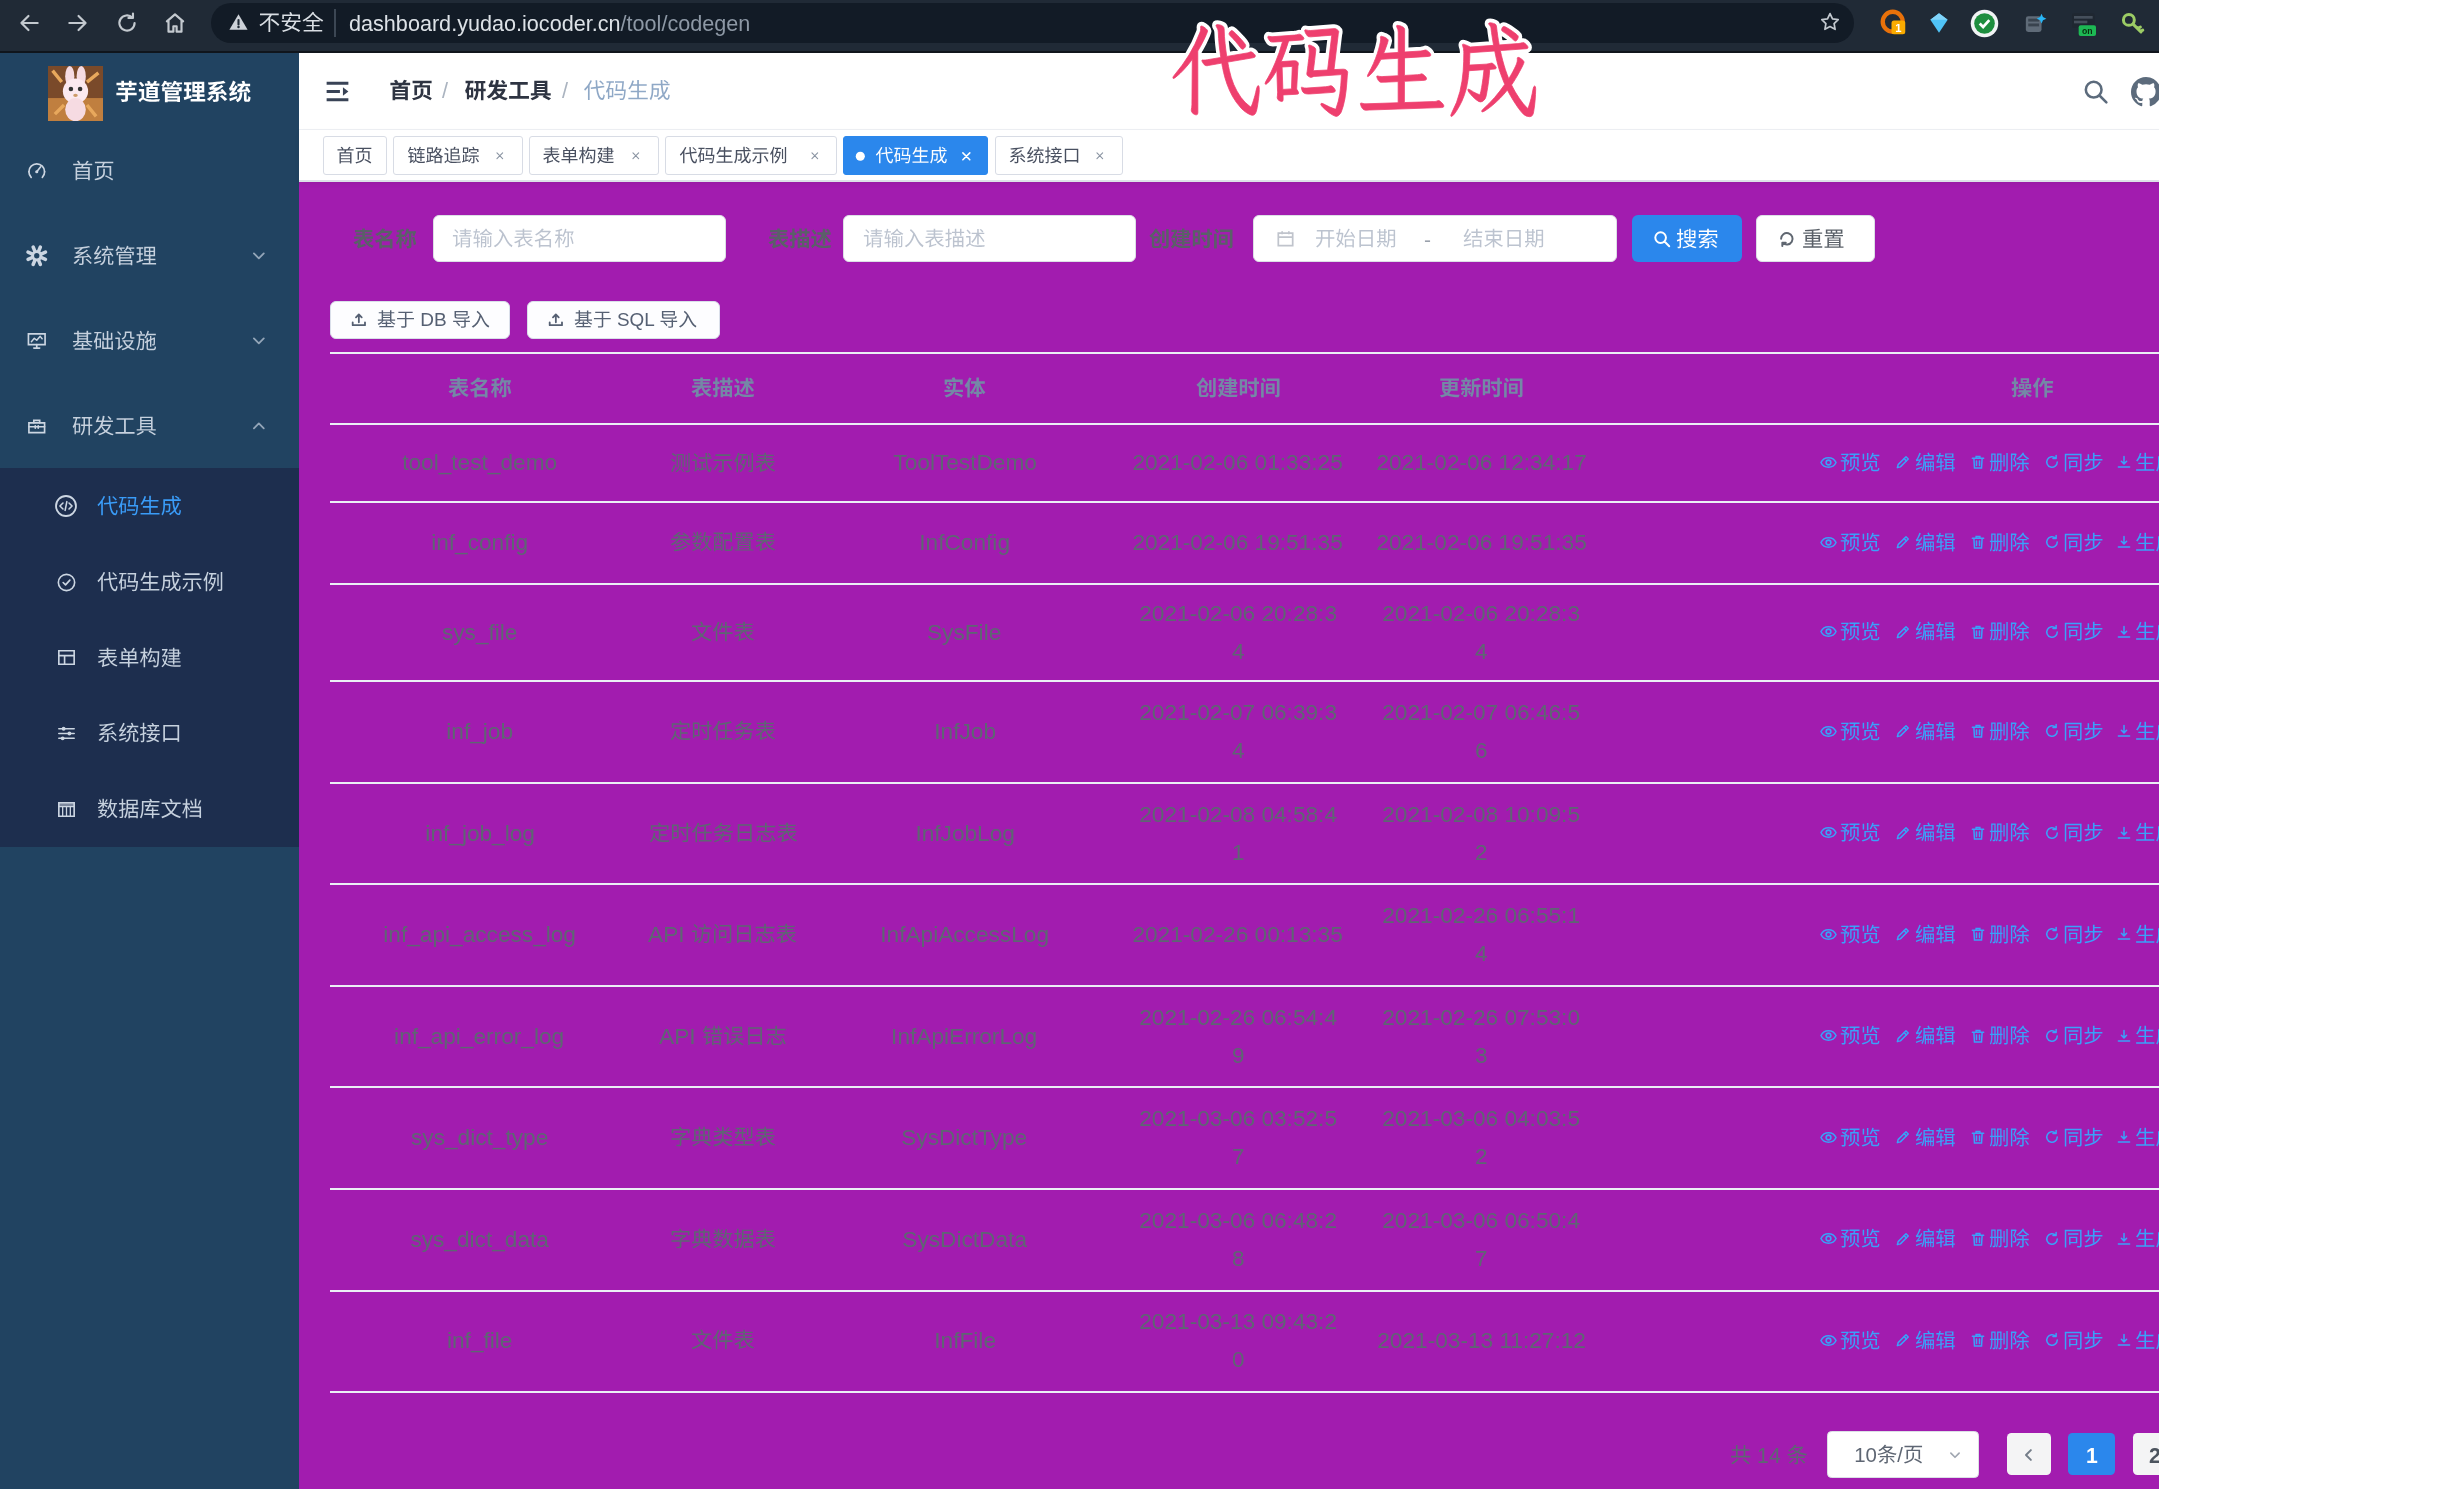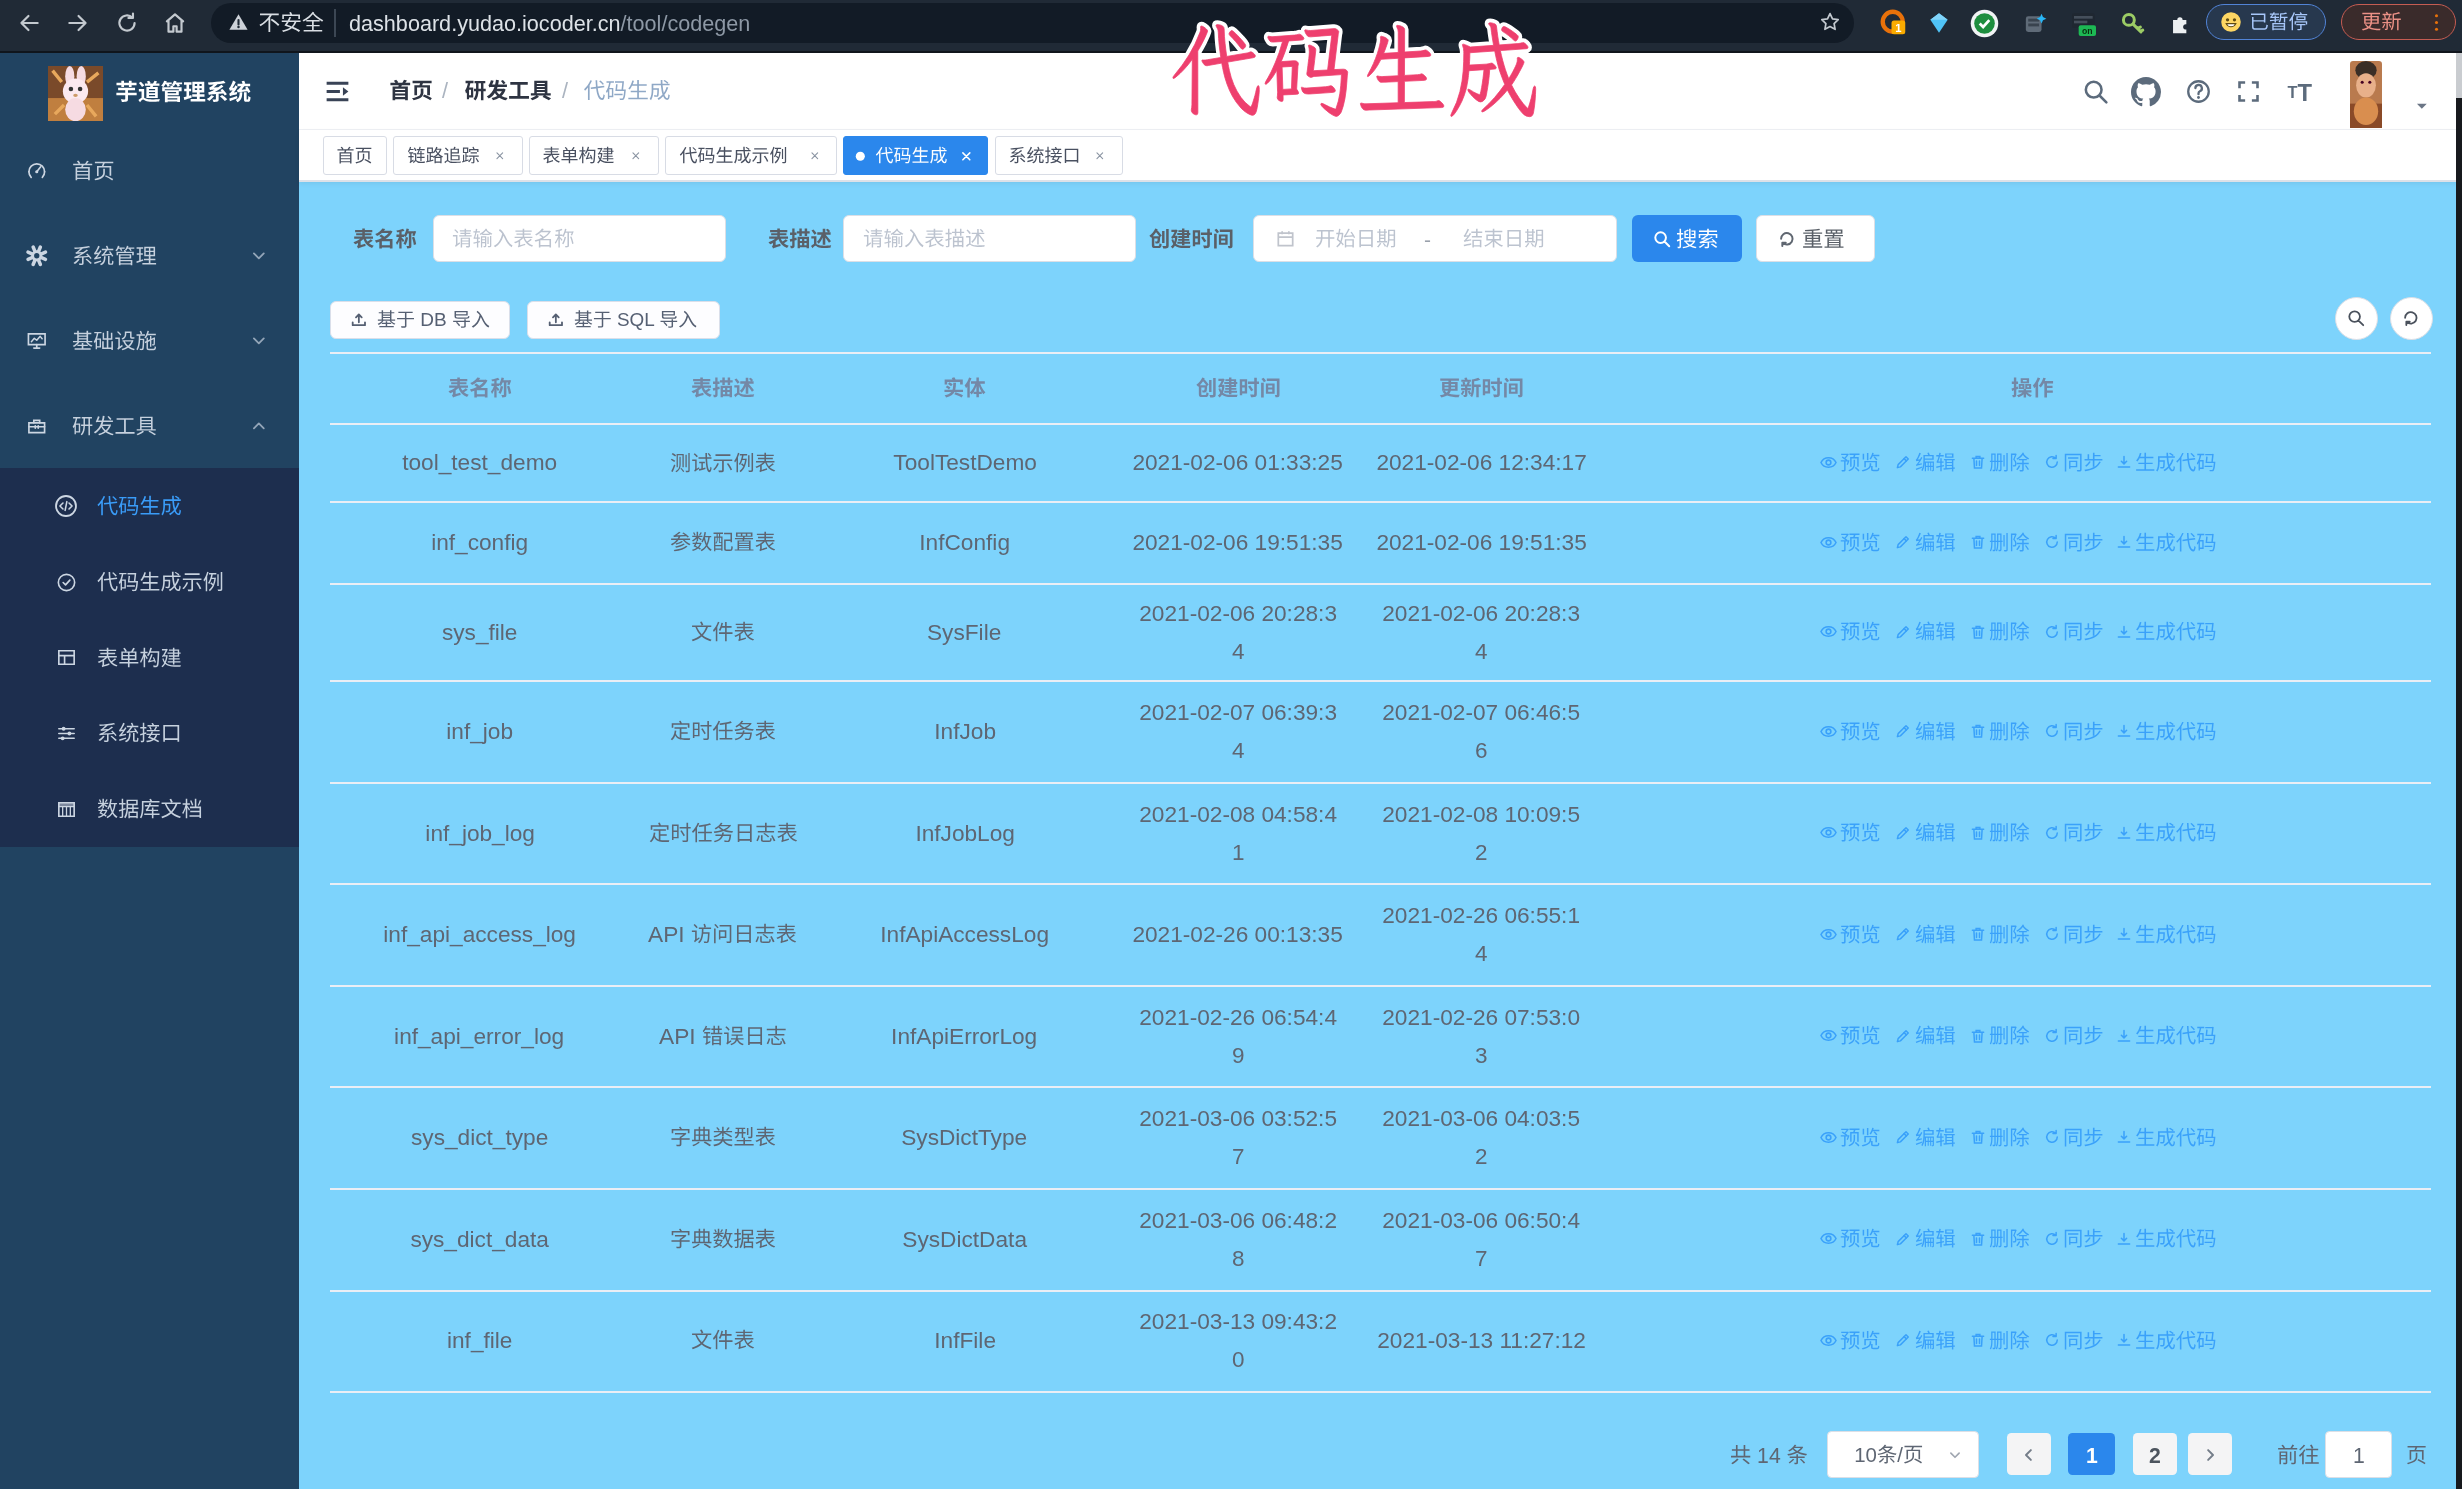--- a/index.html
+++ b/index.html
@@ -1,12 +1,12 @@
 <!DOCTYPE html>
-<html style="font-size:12px"><head><meta charset="utf-8"><style>html,body{margin:0;padding:0}#s{position:relative;width:2462px;height:1490px;background:#7dd3fc;overflow:hidden;font-family:"Liberation Sans",sans-serif}.t{position:absolute}.b{position:absolute;box-sizing:border-box}</style></head><body>
+<html style="font-size:12px"><head><meta charset="utf-8"><style>html,body{margin:0;padding:0}#s{position:relative;width:2159px;height:1490px;background:#a21caf;overflow:hidden;font-family:"Liberation Sans",sans-serif}.t{position:absolute}.b{position:absolute;box-sizing:border-box}</style></head><body>
 <svg width="0" height="0" style="position:absolute">
     <defs>
       <path id="r4e0d" d="M559 478C678 398 828 280 899 203L960 261C885 338 733 450 615 526ZM69 770V693H514C415 522 243 353 44 255C60 238 83 208 95 189C234 262 358 365 459 481V-78H540V584C566 619 589 656 610 693H931V770Z"></path>
       <path id="r5b89" d="M414 823C430 793 447 756 461 725H93V522H168V654H829V522H908V725H549C534 758 510 806 491 842ZM656 378C625 297 581 232 524 178C452 207 379 233 310 256C335 292 362 334 389 378ZM299 378C263 320 225 266 193 223C276 195 367 162 456 125C359 60 234 18 82 -9C98 -25 121 -59 130 -77C293 -42 429 10 536 91C662 36 778 -23 852 -73L914 -8C837 41 723 96 599 148C660 209 707 285 742 378H935V449H430C457 499 482 549 502 596L421 612C401 561 372 505 341 449H69V378Z"></path>
       <path id="r5168" d="M493 851C392 692 209 545 26 462C45 446 67 421 78 401C118 421 158 444 197 469V404H461V248H203V181H461V16H76V-52H929V16H539V181H809V248H539V404H809V470C847 444 885 420 925 397C936 419 958 445 977 460C814 546 666 650 542 794L559 820ZM200 471C313 544 418 637 500 739C595 630 696 546 807 471Z"></path>
       <path id="r5df2" d="M93 778V703H747V440H222V605H146V102C146 -22 197 -52 359 -52C397 -52 695 -52 735 -52C900 -52 933 3 952 187C930 191 896 204 876 218C862 57 845 22 736 22C668 22 408 22 355 22C245 22 222 37 222 101V366H747V316H825V778Z"></path>
       <path id="r6682" d="M565 773V623C565 541 557 433 493 352C509 345 538 326 551 314C604 380 623 473 629 554H764V316H834V554H951V615H632V622V722C734 730 846 746 924 770L882 826C807 801 676 782 565 773ZM246 98H755V15H246ZM246 153V235H755V153ZM175 294V-80H246V-45H755V-78H829V294ZM55 442 61 379 291 404V314H361V412L514 429L513 486L361 471V546H519V607H361V672H291V607H162C189 639 217 675 243 714H517V773H281L309 822L234 843C224 819 212 796 200 773H53V714H165C144 681 125 655 116 644C98 620 81 604 65 601C74 581 85 547 89 532C98 540 128 546 170 546H291V464Z"></path>
       <path id="r505c" d="M467 578H795V494H467ZM398 632V440H867V632ZM309 377V214H375V315H883V214H951V377ZM564 825C578 803 592 775 603 750H325V686H951V750H684C672 779 651 817 632 845ZM398 240V179H594V5C594 -7 590 -11 574 -12C559 -12 503 -12 443 -11C453 -30 463 -56 467 -76C545 -76 596 -76 629 -67C661 -56 669 -36 669 3V179H860V240ZM263 838C211 687 124 537 32 439C45 422 66 383 74 365C103 397 132 434 159 475V-79H228V588C268 661 303 739 332 817Z"></path>
       <path id="r66f4" d="M252 238 188 212C222 154 264 108 313 71C252 36 166 7 47 -15C63 -32 83 -64 92 -81C222 -53 315 -16 382 28C520 -45 704 -68 937 -77C941 -52 955 -20 969 -3C745 3 572 18 443 76C495 127 522 185 534 247H873V634H545V719H935V787H65V719H467V634H156V247H455C443 199 420 154 374 114C326 146 285 186 252 238ZM228 411H467V371C467 350 467 329 465 309H228ZM543 309C544 329 545 349 545 370V411H798V309ZM228 571H467V471H228ZM545 571H798V471H545Z"></path>
       <path id="r65b0" d="M360 213C390 163 426 95 442 51L495 83C480 125 444 190 411 240ZM135 235C115 174 82 112 41 68C56 59 82 40 94 30C133 77 173 150 196 220ZM553 744V400C553 267 545 95 460 -25C476 -34 506 -57 518 -71C610 59 623 256 623 400V432H775V-75H848V432H958V502H623V694C729 710 843 736 927 767L866 822C794 792 665 762 553 744ZM214 827C230 799 246 765 258 735H61V672H503V735H336C323 768 301 811 282 844ZM377 667C365 621 342 553 323 507H46V443H251V339H50V273H251V18C251 8 249 5 239 5C228 4 197 4 162 5C172 -13 182 -41 184 -59C233 -59 267 -58 290 -47C313 -36 320 -18 320 17V273H507V339H320V443H519V507H391C410 549 429 603 447 652ZM126 651C146 606 161 546 165 507L230 525C225 563 208 622 187 665Z"></path>

